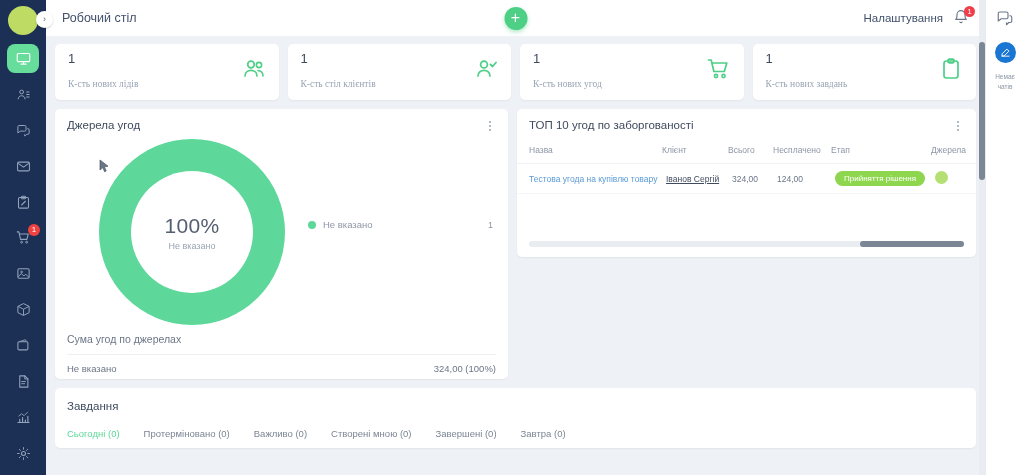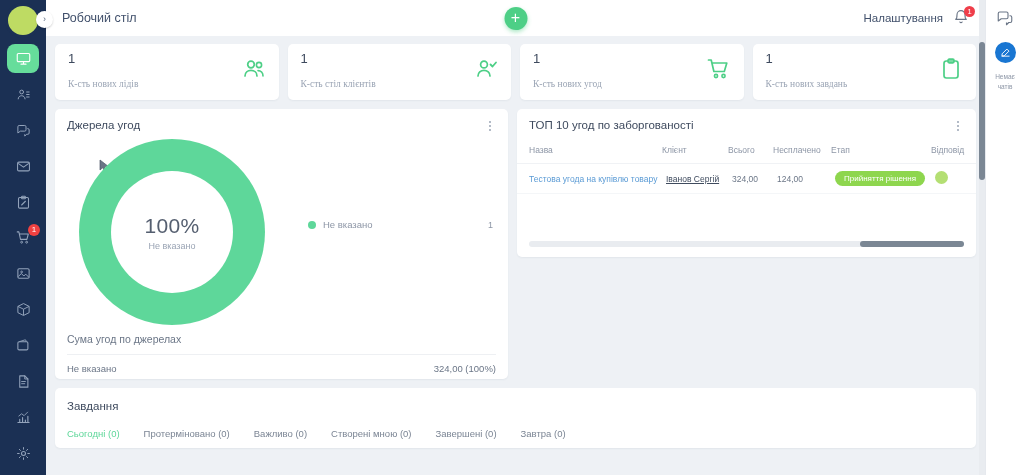--- a/index.html
+++ b/index.html
@@ -109,21 +109,21 @@
     margin-left: auto; width: 12px; height: 14px;
     display: flex; flex-direction: column; align-items: center;
     justify-content: center; gap: 2px;
   }
   .kebab i { width: 2px; height: 2px; border-radius: 50%; background: #9aa4b4; display: block; }
 
   
   .chart-panel { width: 459px; height: 270px; }
   .donut-area { position: relative; height: 200px; }
   .donut {
-    position: absolute; left: 24px; top: 6px;
+    position: absolute; left: 44px; top: 6px;
     width: 186px; height: 186px; border-radius: 50%; text-align: right;
   }
   .donut-hole {
     position: absolute; left: 50%; top: 50%;
     transform: translate(-50%,-50%);
     width: 122px; height: 122px; border-radius: 50%;
     background: #fff;
     display: flex; flex-direction: column;
     align-items: center; justify-content: center;
   }
@@ -469,21 +469,21 @@
                 <col style="width:100px">
                 <col style="width:45px">
             </colgroup>
             <thead>
               <tr>
                 <th>Назва</th>
                 <th>Клієнт</th>
                 <th>Всього</th>
                 <th>Несплачено</th>
                 <th>Етап</th>
-                <th>Відповід</th>
+                <th>Джерела</th>
               </tr>
             </thead>
             <tbody>
               <tr>
                 <td><span class="deal-link">Тестова угода на купівлю товару</span></td>
                 <td><span class="client-link">Іванов Сергій</span></td>
                 <td>324,00</td>
                 <td class="neg">124,00</td>
                 <td><span class="stage-badge">Прийняття рішення</span></td>
                 <td><span class="resp-dot"></span></td>

